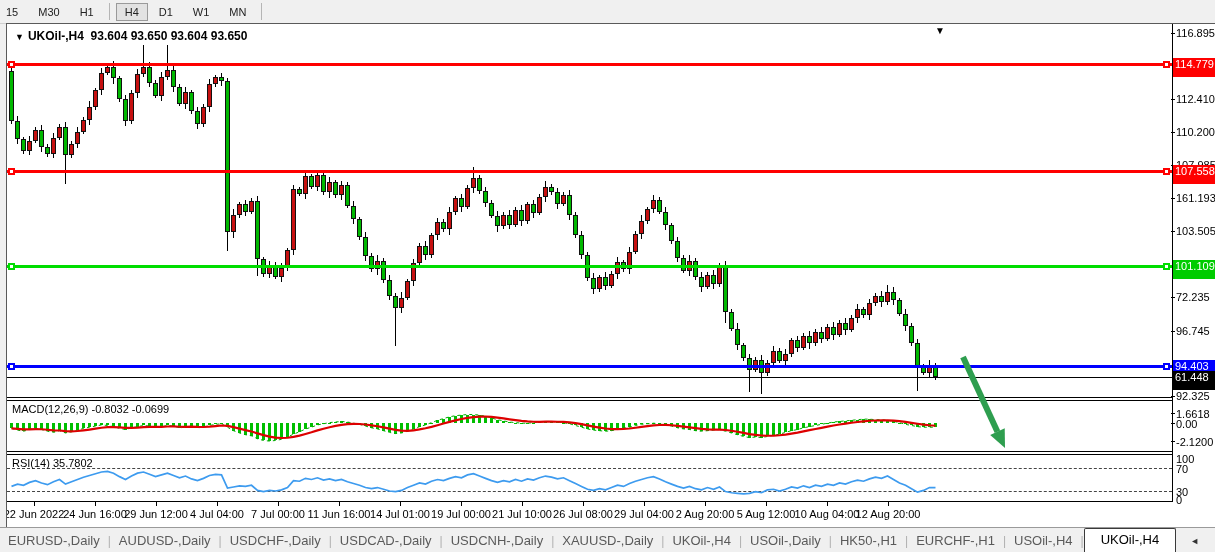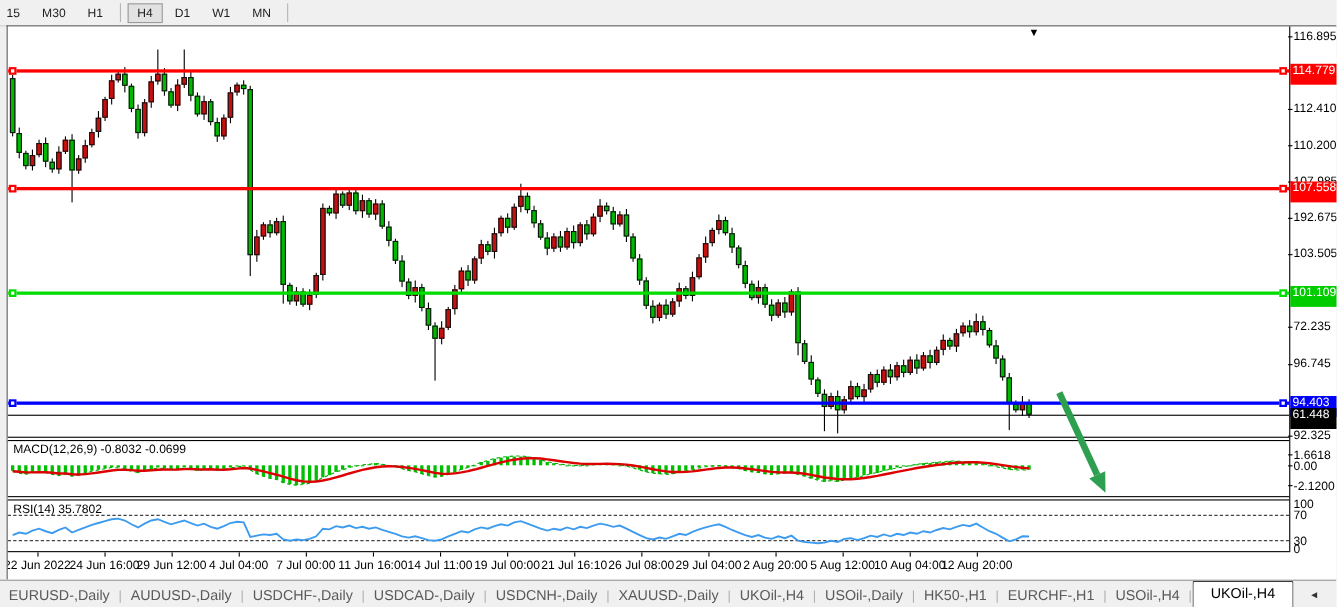--- a/index.html
+++ b/index.html
@@ -54,20 +54,23 @@
     <div class="tf-btn">H1</div>
     <div class="tf-sep"></div>
     <div class="tf-btn active">H4</div>
     <div class="tf-btn">D1</div>
     <div class="tf-btn">W1</div>
     <div class="tf-btn">MN</div>
     <div class="tf-sep"></div>
   </div>
 
 <div class="cw">
+  <div class="chart-title">
+    <span class="tri">▼</span><span>UKOil-,H4</span>&nbsp;&nbsp;<span>93.604 93.650 93.604 93.650</span>
+  </div>
 
   <div id="main-panel" class="panel">
       <div class="candle-wick" style="left: 4px; top: 44.1292px; height: 55.5px;"></div>
       <div class="candle-body" style="left: 2px; top: 47.0892px; height: 50.32px; background: rgb(0, 184, 0);"></div>
       <div class="candle-wick" style="left: 10px; top: 92.2292px; height: 28.12px;"></div>
       <div class="candle-body" style="left: 8px; top: 97.4092px; height: 17.76px; background: rgb(0, 184, 0);"></div>
       <div class="candle-wick" style="left: 16px; top: 112.949px; height: 17.02px;"></div>
       <div class="candle-body" style="left: 14px; top: 115.169px; height: 11.84px; background: rgb(0, 184, 0);"></div>
       <div class="candle-wick" style="left: 22px; top: 112.209px; height: 19.24px;"></div>
       <div class="candle-body" style="left: 20px; top: 116.649px; height: 10.36px; background: rgb(198, 16, 16);"></div>
@@ -570,25 +573,25 @@
       <div class="time-label" style="left: 88px;">24 Jun 16:00</div>
       <div class="time-tick" style="left: 88px;"></div>
       <div class="time-label" style="left: 149px;">29 Jun 12:00</div>
       <div class="time-tick" style="left: 149px;"></div>
       <div class="time-label" style="left: 210px;">4 Jul 04:00</div>
       <div class="time-tick" style="left: 210px;"></div>
       <div class="time-label" style="left: 271px;">7 Jul 00:00</div>
       <div class="time-tick" style="left: 271px;"></div>
       <div class="time-label" style="left: 332px;">11 Jun 16:00</div>
       <div class="time-tick" style="left: 332px;"></div>
-      <div class="time-label" style="left: 393px;">14 Jul 11:00</div>
+      <div class="time-label" style="left: 393px;">14 Jul 01:00</div>
       <div class="time-tick" style="left: 393px;"></div>
       <div class="time-label" style="left: 454px;">19 Jul 00:00</div>
       <div class="time-tick" style="left: 454px;"></div>
-      <div class="time-label" style="left: 515px;">21 Jul 16:10</div>
+      <div class="time-label" style="left: 515px;">21 Jul 10:00</div>
       <div class="time-tick" style="left: 515px;"></div>
       <div class="time-label" style="left: 576px;">26 Jul 08:00</div>
       <div class="time-tick" style="left: 576px;"></div>
       <div class="time-label" style="left: 637px;">29 Jul 04:00</div>
       <div class="time-tick" style="left: 637px;"></div>
       <div class="time-label" style="left: 698px;">2 Aug 20:00</div>
       <div class="time-tick" style="left: 698px;"></div>
       <div class="time-label" style="left: 759px;">5 Aug 12:00</div>
       <div class="time-tick" style="left: 759px;"></div>
       <div class="time-label" style="left: 820px;">10 Aug 04:00</div>
@@ -599,21 +602,21 @@
   <div id="axis-line"></div>
   <div id="price-axis">
       <div class="tick-label" style="top: 2.6832px;">116.895</div>
       <div class="tick-dash" style="top: 8.6832px;"></div>
       <div class="tick-label" style="top: 69.0612px;">112.410</div>
       <div class="tick-dash" style="top: 75.0612px;"></div>
       <div class="tick-label" style="top: 101.769px;">110.200</div>
       <div class="tick-dash" style="top: 107.769px;"></div>
       <div class="tick-label" style="top: 134.551px;">107.985</div>
       <div class="tick-dash" style="top: 140.551px;"></div>
-      <div class="tick-label" style="top: 168.147px;">192.675</div>
+      <div class="tick-label" style="top: 168.147px;">161.193</div>
       <div class="tick-dash" style="top: 174.147px;"></div>
       <div class="tick-label" style="top: 200.855px;">103.505</div>
       <div class="tick-dash" style="top: 206.855px;"></div>
       <div class="tick-label" style="top: 267.233px;">72.235</div>
       <div class="tick-dash" style="top: 273.233px;"></div>
       <div class="tick-label" style="top: 300.903px;">96.745</div>
       <div class="tick-dash" style="top: 306.903px;"></div>
       <div class="tick-label" style="top: 366.319px;">92.325</div>
       <div class="tick-dash" style="top: 372.319px;"></div>
       <div class="badge" style="top: 34px; background: rgb(255, 0, 0);">114.779</div>

